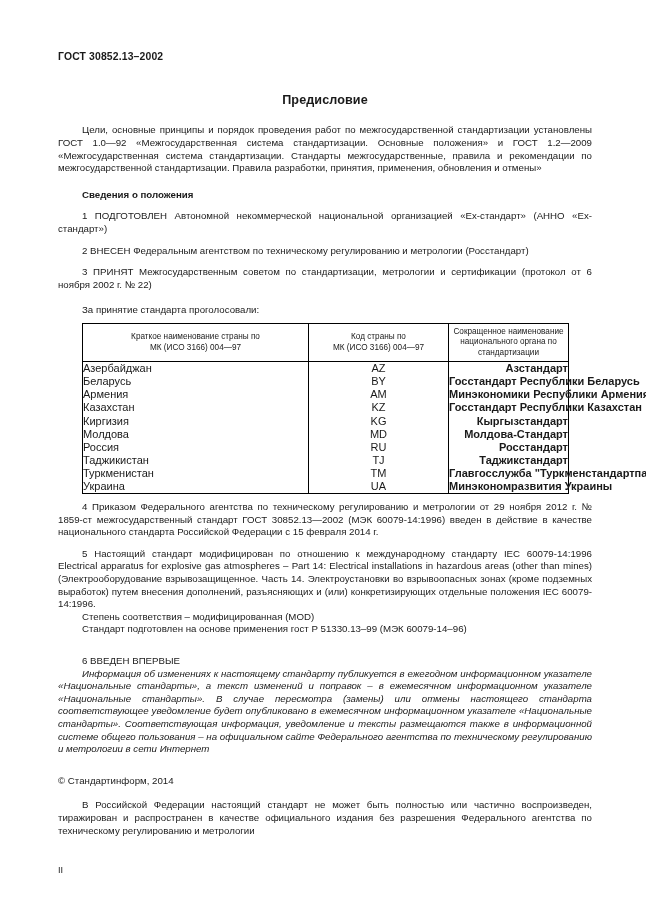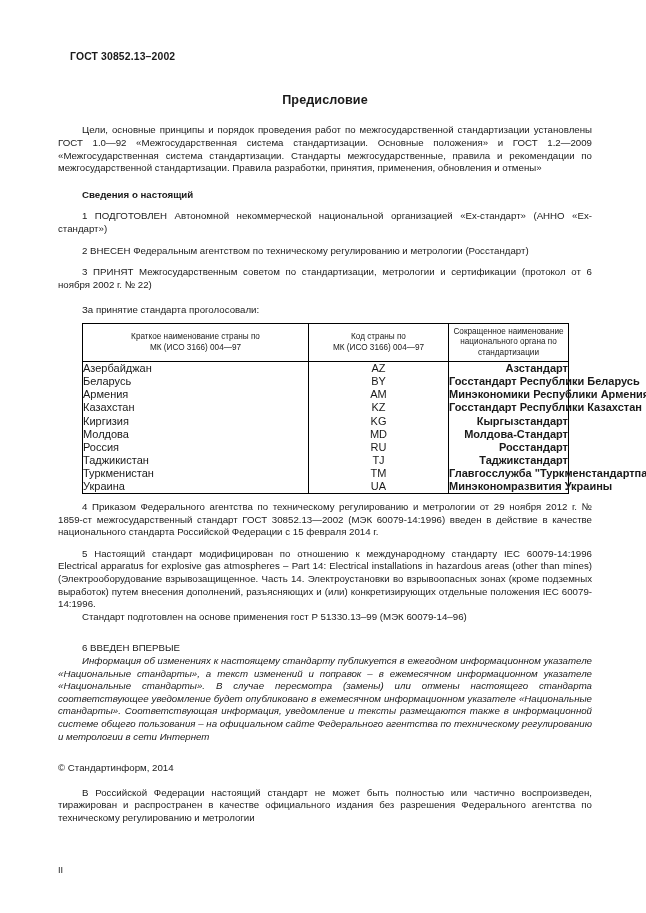--- a/index.html
+++ b/index.html
@@ -29,21 +29,21 @@
     left: 58px;
     top: 52px;
     width: 534px;
   }
 
   
   .running-head {
     font-size: 10.4px;
     font-weight: bold;
     letter-spacing: 0.15px;
-    margin: 0 0 31px 12px;
+    margin: 0 0 31px 0;
     line-height: 1;
   }
 
   
   .doc-title {
     text-align: center;
     font-size: 12.6px;
     font-weight: bold;
     margin: 0 0 17px 0;
     letter-spacing: 0.1px;
@@ -152,21 +152,21 @@
 
 <div class="page">
   <div class="content">
 
     <div class="running-head">ГОСТ 30852.13–2002</div>
 
     <h1 class="doc-title">Предисловие</h1>
 
     <p class="body-text">Цели, основные принципы и порядок проведения работ по межгосударственной стандартизации установлены ГОСТ 1.0—92 «Межгосударственная система стандартизации. Основные положения» и ГОСТ 1.2—2009 «Межгосударственная система стандартизации. Стандарты межгосударственные, правила и рекомендации по межгосударственной стандартизации. Правила разработки, принятия, применения, обновления и отмены»</p>
 
-    <div class="section-head">Сведения о настоящий</div>
+    <div class="section-head">Сведения о положения</div>
 
     <p class="body-text">1  ПОДГОТОВЛЕН Автономной некоммерческой национальной организацией «Ex-стандарт» (АННО «Ex-стандарт»)</p>
 
     <p class="body-text">2 ВНЕСЕН Федеральным агентством по техническому регулированию и метрологии (Росстандарт)</p>
 
     <p class="body-text">3 ПРИНЯТ Межгосударственным советом по стандартизации, метрологии и сертификации (протокол от 6 ноября 2002 г. № 22)</p>
 
     <div class="lead-line">За принятие стандарта проголосовали:</div>
 
     <div class="table-wrap">
@@ -244,20 +244,21 @@
               <td class="c-body">Минэкономразвития Украины</td>
             </tr>
           </tbody>
       </table>
     </div>
 
     <p class="body-text">4 Приказом Федерального агентства по техническому регулированию и метрологии от 29 ноября 2012 г. № 1859-ст межгосударственный стандарт ГОСТ 30852.13—2002 (МЭК 60079-14:1996) введен в действие в качестве национального стандарта Российской Федерации с 15 февраля 2014 г.</p>
 
     <p class="body-text tight">5 Настоящий стандарт модифицирован по отношению к международному стандарту IEC 60079-14:1996 Electrical apparatus for explosive gas atmospheres – Part 14: Electrical installations in hazardous areas (other than mines) (Электрооборудование взрывозащищенное. Часть 14. Электроустановки во взрывоопасных зонах (кроме подземных выработок) путем внесения дополнений, разъясняющих и (или) конкретизирующих отдельные положения IEC 60079-14:1996.</p>
 
+    <div class="sub-line">Степень соответствия  – модифицированная (MOD)</div>
 
     <div class="sub-line">Стандарт подготовлен на основе применения гост Р 51330.13–99 (МЭК 60079-14–96)</div>
 
     <div class="lead-line" style="margin-top:19px;margin-bottom:0;">6 ВВЕДЕН ВПЕРВЫЕ</div>
 
     <p class="italic-note">Информация об изменениях к настоящему стандарту публикуется в ежегодном информационном указателе «Национальные стандарты», а текст изменений и поправок – в ежемесячном информационном указателе  «Национальные стандарты». В случае пересмотра (замены) или отмены настоящего стандарта соответствующее уведомление будет опубликовано в ежемесячном информационном указателе «Национальные стандарты». Соответствующая информация, уведомление и тексты размещаются также в информационной системе общего пользования – на официальном сайте Федерального агентства по техническому регулированию и метрологии в сети Интернет</p>
 
     <div class="copyright">© Стандартинформ, 2014</div>
 
     <p class="body-text">В Российской Федерации настоящий стандарт не может быть полностью или частично воспроизведен, тиражирован и распространен в качестве официального издания без разрешения Федерального агентства по техническому регулированию и метрологии</p>

